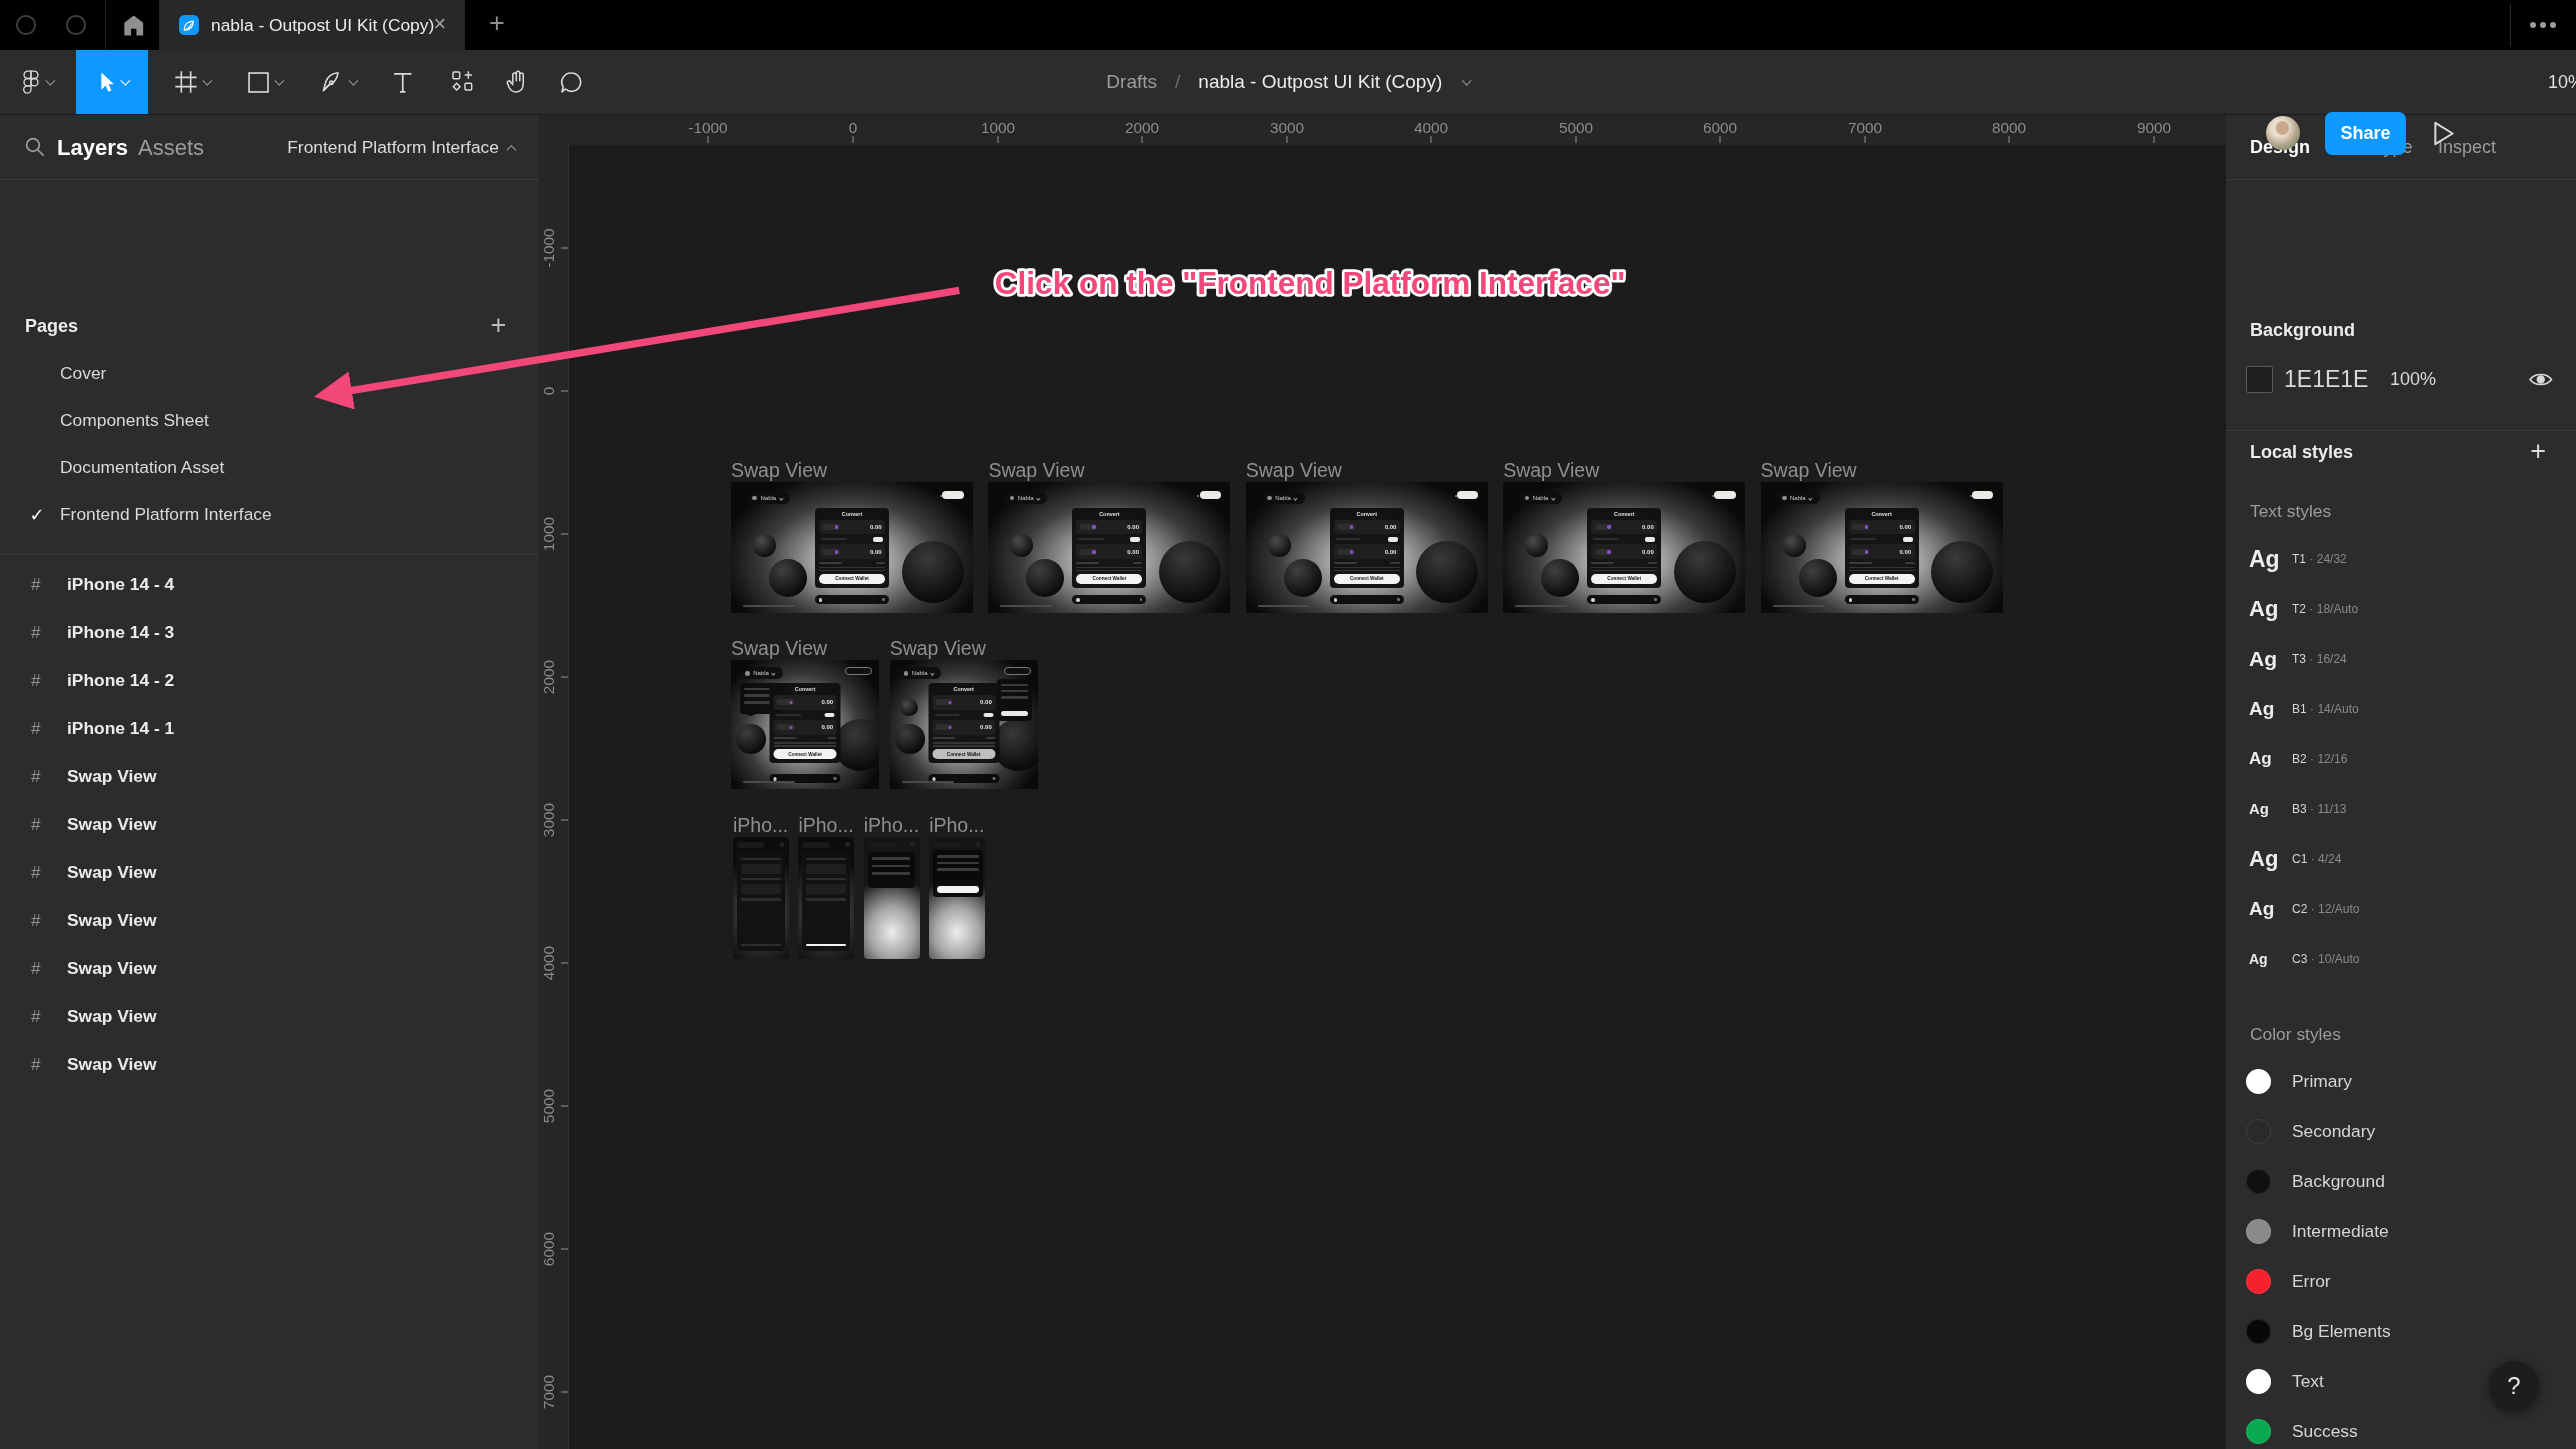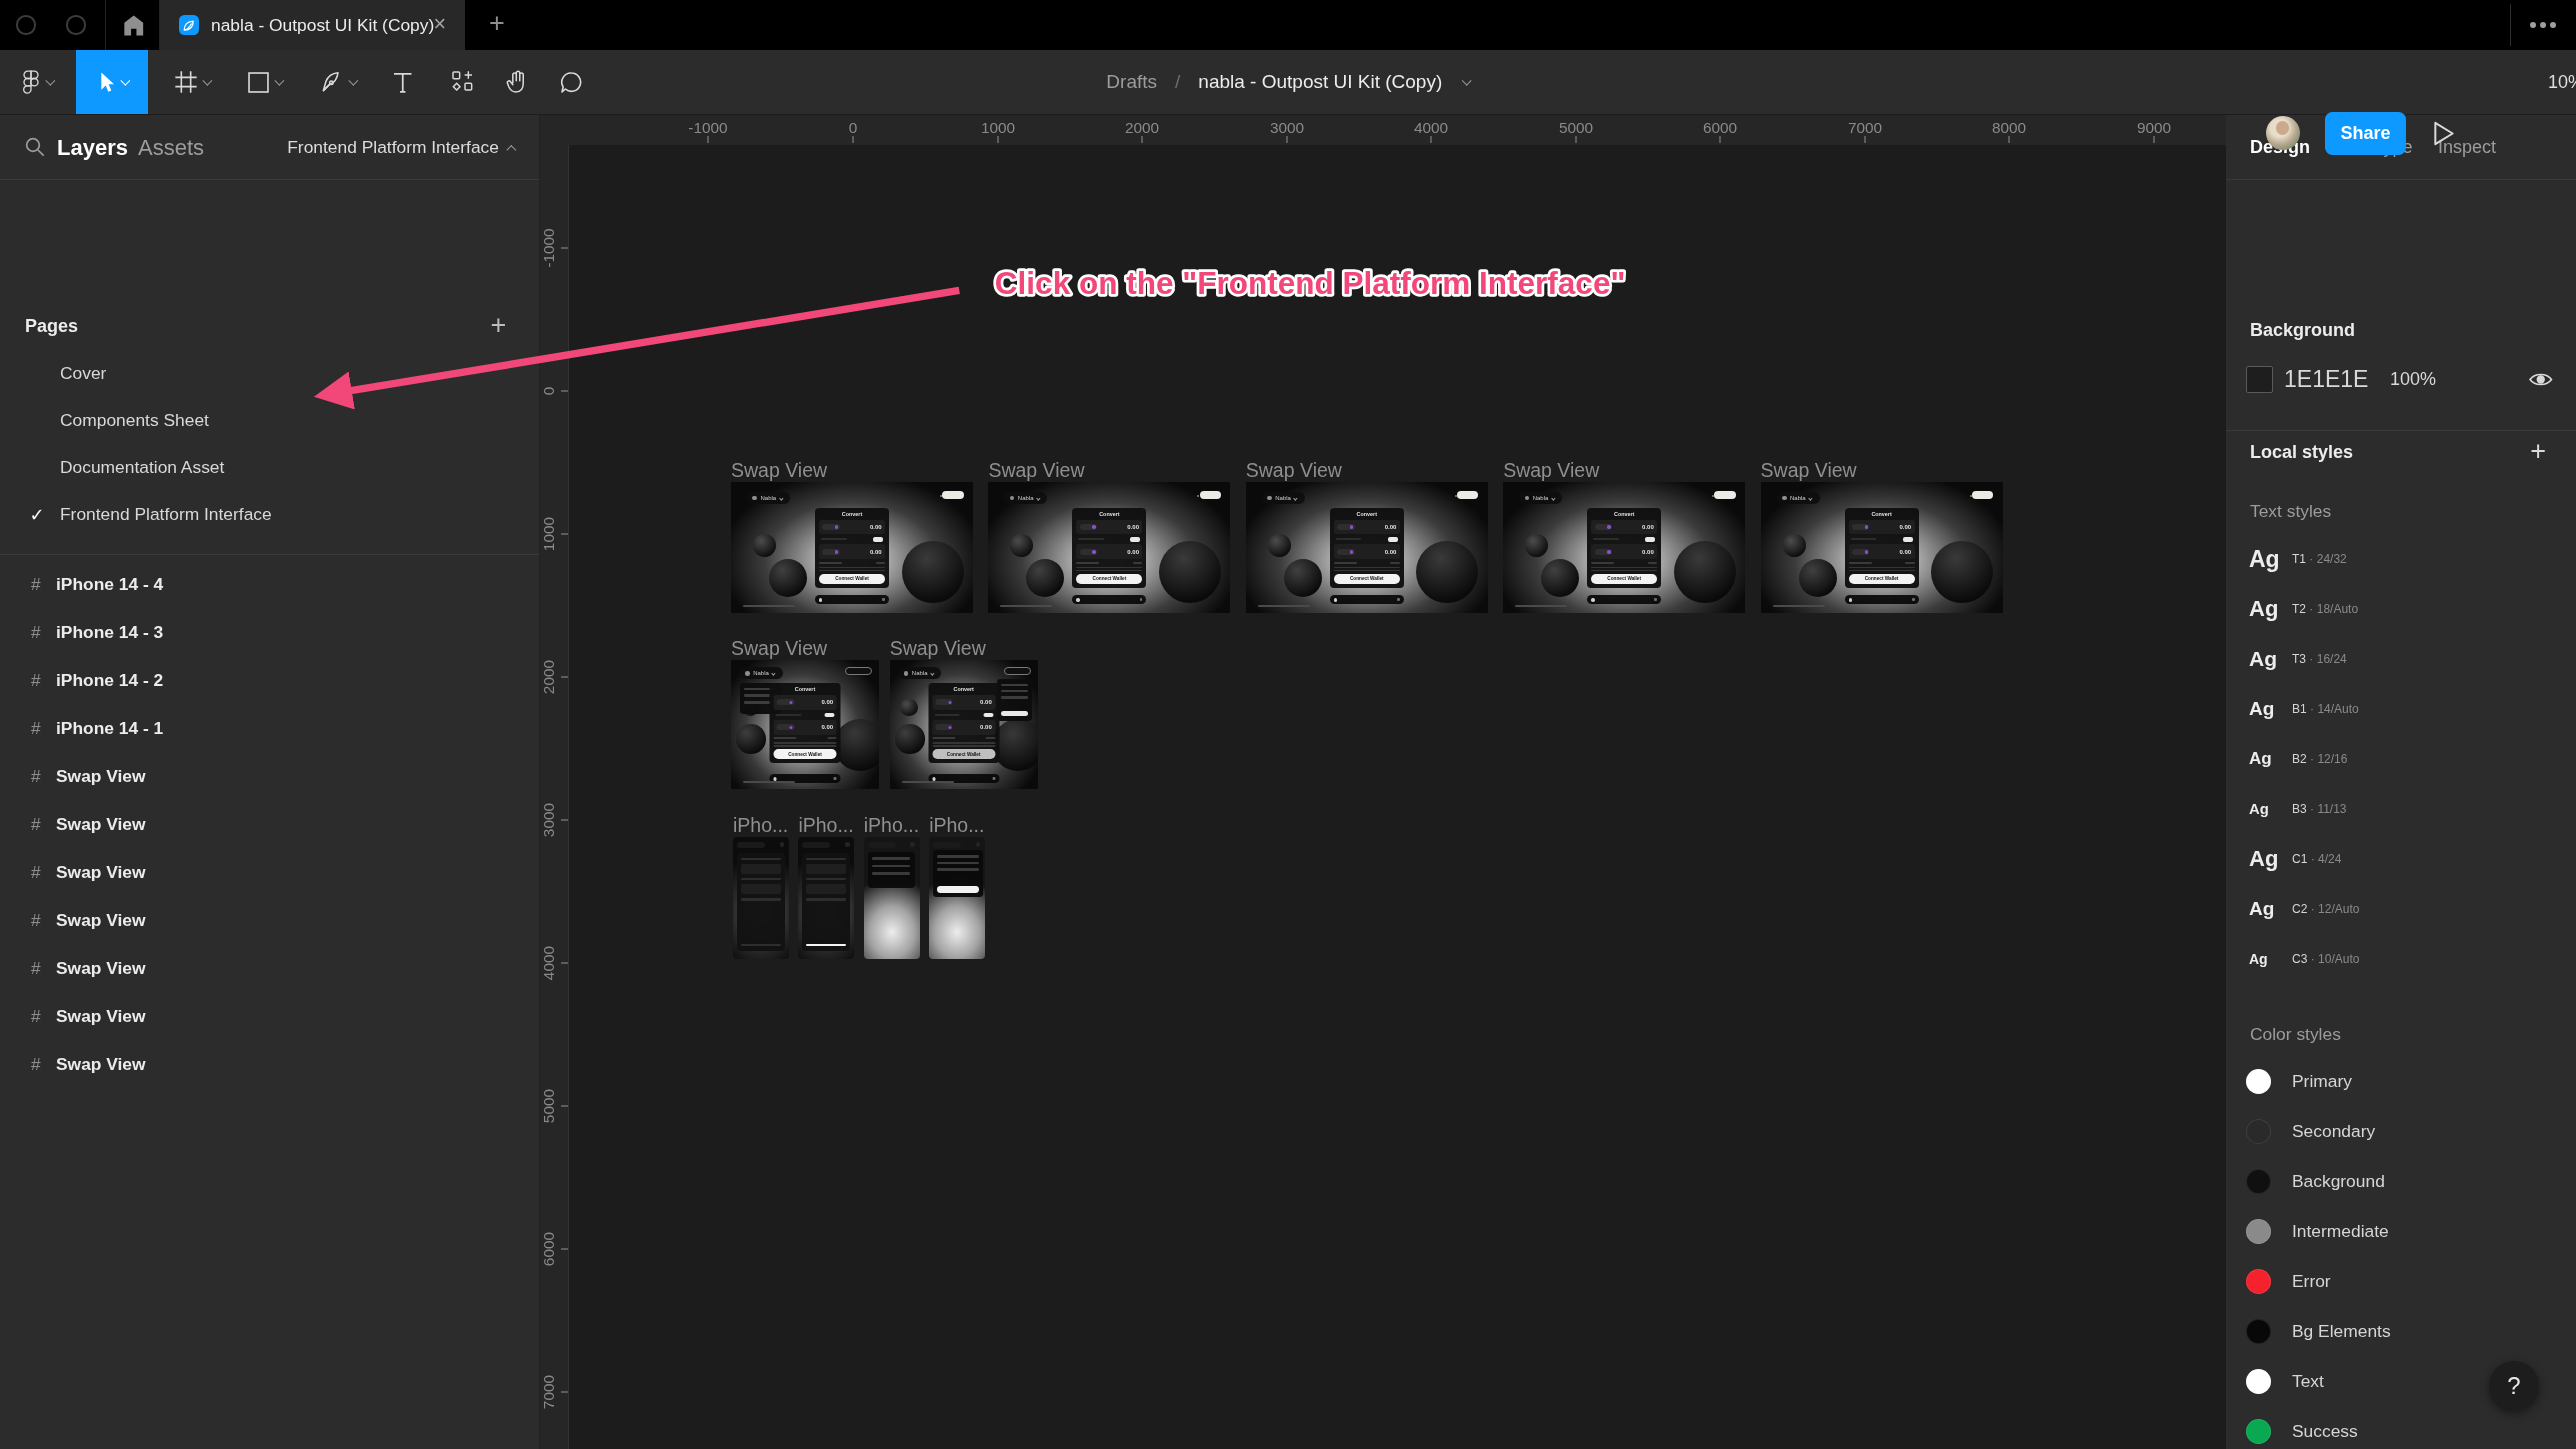--- a/index.html
+++ b/index.html
@@ -75,21 +75,21 @@
   .page-row { position:relative; height:47px; display:flex; align-items:center; }
   .page-row .check { position:absolute; left:29.5px; color:#fff; font-size:18px; opacity:0; }
   .page-row .check[data-checked="true"] { opacity:1; }
   .page-row .nm { position:absolute; left:60px; color:#d9d9d9; font-size:17.4px; white-space:nowrap; }
 
   .sb-div { position:absolute; left:0; top:439px; width:100%; height:1.3px; background:#3a3a3a; }
 
   .frame-list { position:absolute; left:0; top:445px; width:100%; display:flex; flex-direction:column; }
   .frame-row { position:relative; height:48px; display:flex; align-items:center; }
   .frame-row .fi { position:absolute; left:31px; color:#8f8f8f; font-size:17.4px; }
-  .frame-row .nm { position:absolute; left:56px; color:#ececec; font-size:17.4px; font-weight:700; white-space:nowrap; }
+  .frame-row .nm { position:absolute; left:67px; color:#ececec; font-size:17.4px; font-weight:700; white-space:nowrap; }
 
   
   .canvas { position:absolute; left:540px; top:115px; width:1686px; height:1334px; background:#1C1C1C; overflow:hidden; }
   .hband { position:absolute; left:0; top:0; width:1686px; height:29.5px; background:#262626; }
   .vband { position:absolute; left:0; top:29.5px; width:29px; height:1305px; background:#262626; border-right:1.3px solid #333; }
   .hruler,.vruler { position:absolute; inset:0; }
   .hr-item { position:absolute; top:0; height:29.5px; }
   .hr-item .lab { position:absolute; top:4px; left:0; transform:translateX(-50%); color:#8a8a8a; font-size:15.4px; white-space:nowrap; }
   .hr-item .tick { position:absolute; top:21px; left:-0.7px; width:1.3px; height:7.4px; background:#5c5c5c; }
   .vr-item { position:absolute; left:0; width:29px; }

